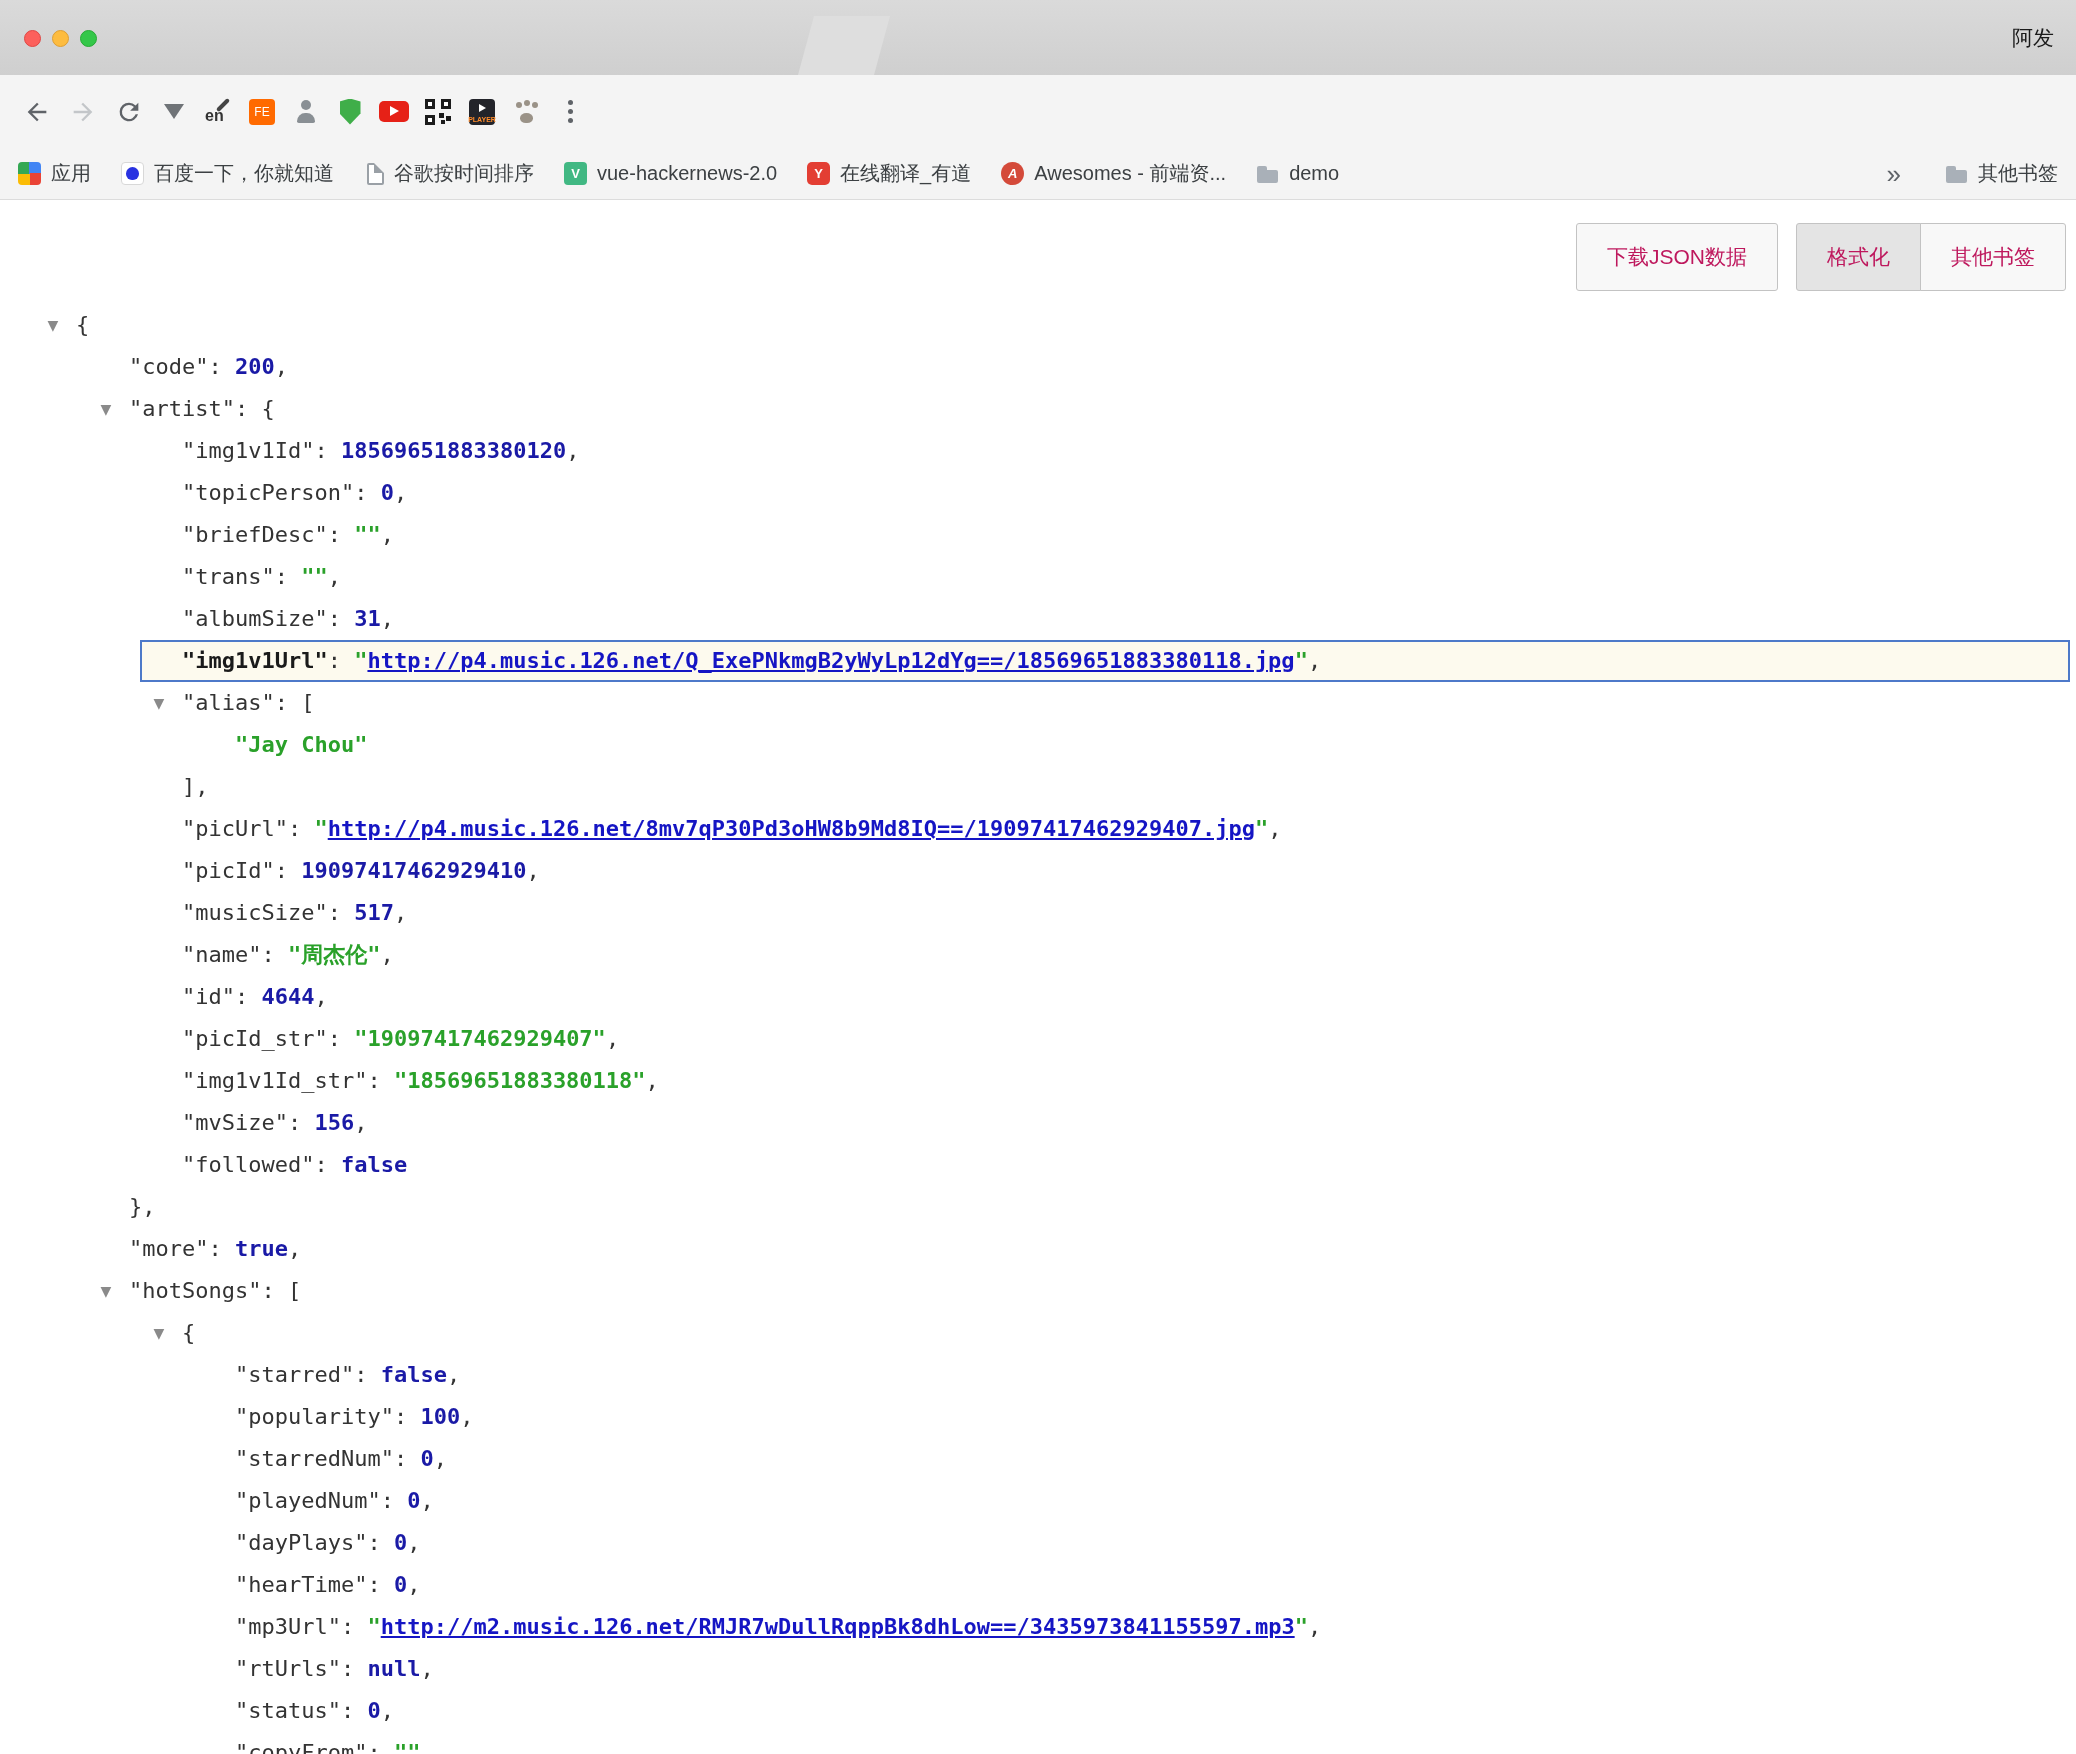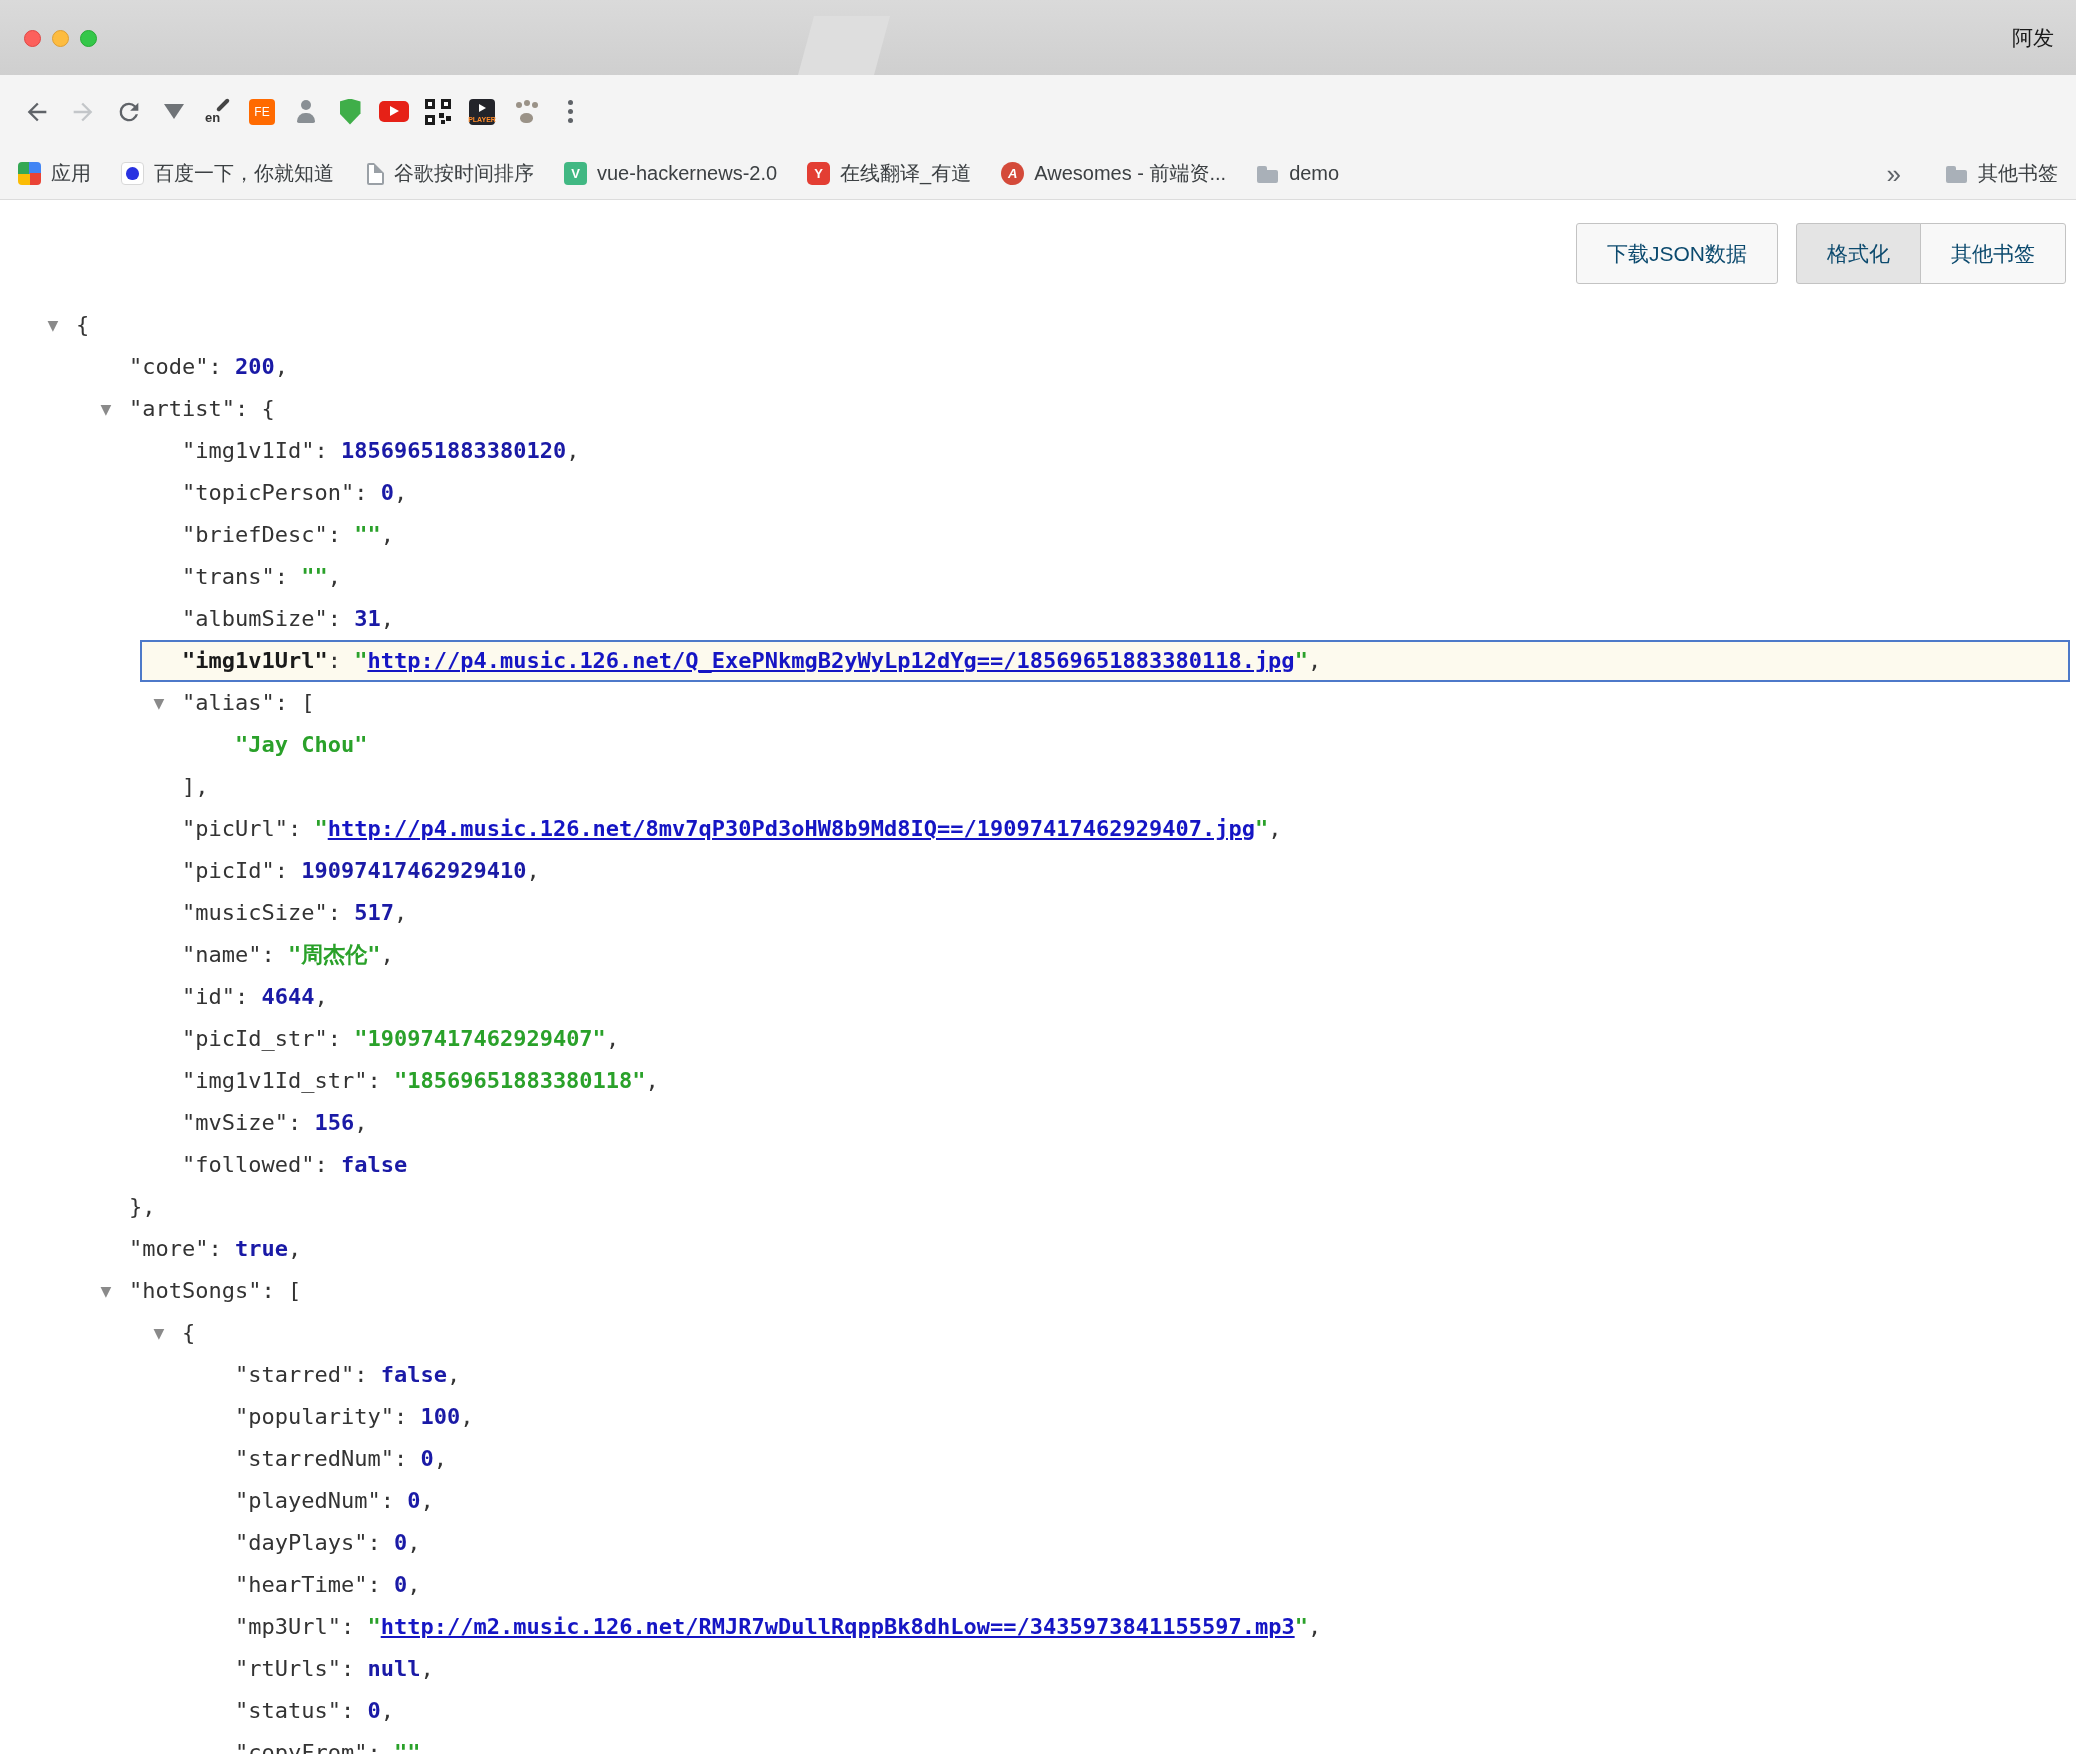--- a/index.html
+++ b/index.html
@@ -45,21 +45,21 @@
   .url-text { flex:1; font-size:23px; white-space:nowrap; overflow:hidden; }
   .url-host { color:#202124; }
   .url-path { color:#45484d; }
   .star-icon { font-size:28px; color:#9aa0a6; flex:none; line-height:1;
     font-family:"DejaVu Sans", sans-serif; }
   .ext-area { display:flex; align-items:center; flex:none; }
   .ext-btn { width:44px; height:48px; display:flex; align-items:center; justify-content:center; }
 
   .ic-dart { width:0; height:0; border-left:10px solid transparent;
     border-right:10px solid transparent; border-top:15px solid #6f7377; }
-  .ic-enpen { position:relative; width:26px; height:26px; font-size:13px;
+  .ic-enpen { position:relative; width:26px; height:26px; font-size:16px;
     font-weight:bold; color:#333; display:flex; align-items:flex-end; }
   .ic-enpen::after { content:''; position:absolute; right:0px; top:4px; width:16px;
     height:4px; background:#444; border-radius:2px; transform:rotate(-45deg); }
   .ic-fe { width:26px; height:26px; background:#ff6a00; border-radius:4px; color:#fff;
     font-size:12px; font-weight:normal; display:flex; align-items:center; justify-content:center; }
   .ic-person { position:relative; width:26px; height:26px; }
   .ic-person::before { content:''; position:absolute; top:1px; left:8px; width:10px;
     height:10px; border-radius:50%; background:#898f94; }
   .ic-person::after { content:''; position:absolute; bottom:2px; left:4px; width:18px;
     height:10px; background:#898f94; border-radius:9px 9px 2px 2px; }
@@ -120,21 +120,21 @@
     bottom:2px; background:#a9b0b8; border-radius:2px; }
   .ic-folder::after { content:''; position:absolute; left:1px; top:4px; width:10px;
     height:6px; background:#a9b0b8; border-radius:2px 2px 0 0; }
   .bm-right { margin-left:auto; display:flex; align-items:center; }
   .bm-overflow { font-size:26px; color:#5f6368; margin-right:44px; line-height:1; }
 
   
   .content { position:absolute; top:201px; left:0; right:0; bottom:0; background:#fff; }
   .json-toolbar { position:absolute; top:22px; right:10px; display:flex; z-index:2; }
   .btn { font-family:"Liberation Sans","DejaVu Sans",sans-serif; font-size:21px;
-    color:#0c4a6e; height:61px; padding:0 30px; background:#f8f8f8;
+    color:#be185d; height:68px; padding:0 30px; background:#f8f8f8;
     border:1px solid #c3c3c3; border-radius:3px; cursor:pointer; }
   .btn-download { margin-right:18px; }
   .seg { display:flex; }
   .seg .btn { border-radius:0; margin-left:-1px; }
   .seg .btn:first-child { border-radius:3px 0 0 3px; margin-left:0; }
   .seg .btn:last-child { border-radius:0 3px 3px 0; }
   .seg .btn.active { background:#e4e4e4;text-align:center; }
 
   
   .json-tree { position:absolute; top:0; left:0; right:0; bottom:0;

